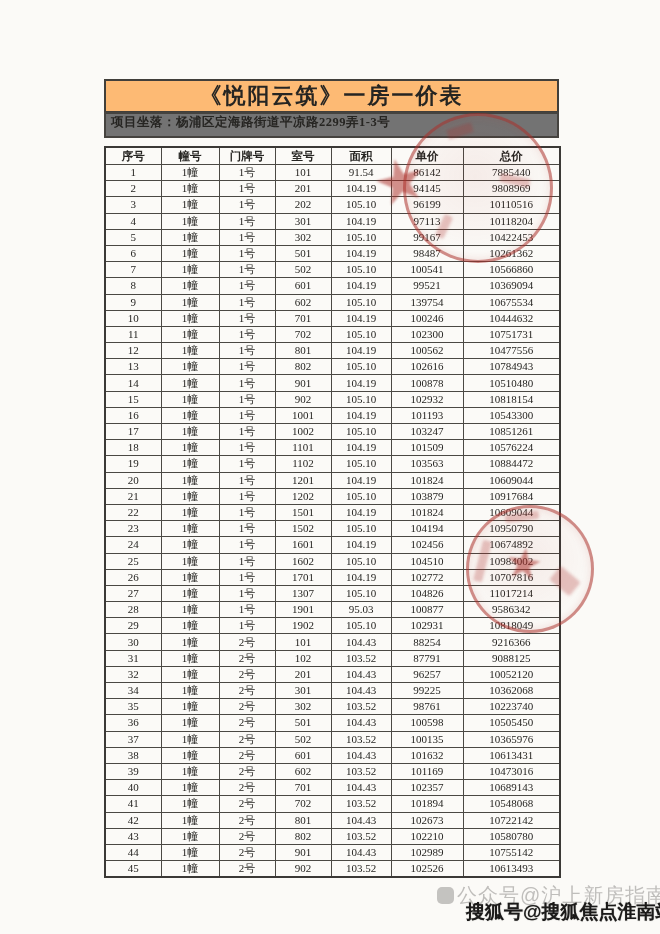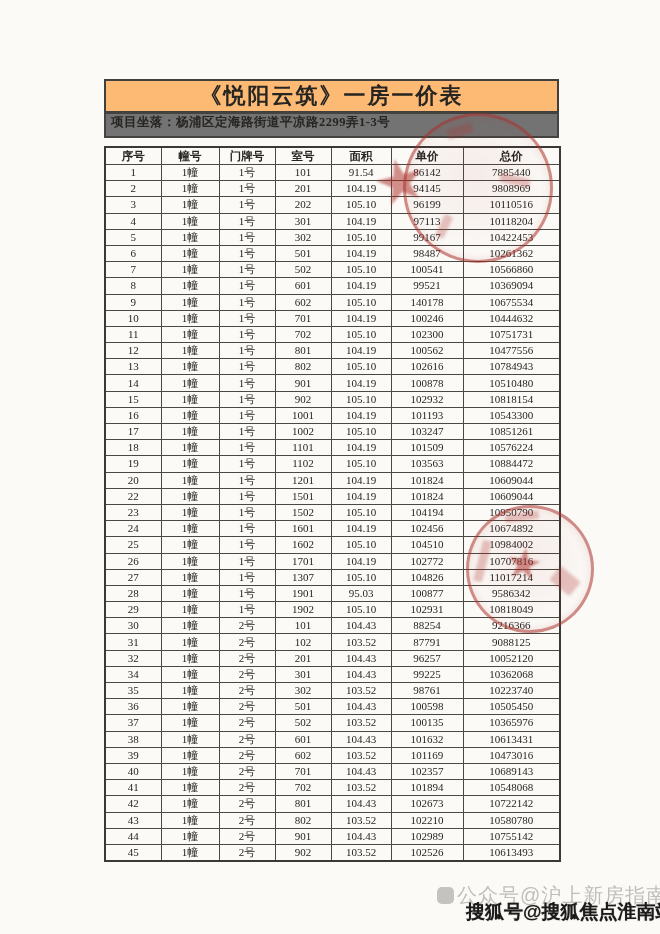--- a/index.html
+++ b/index.html
@@ -199,21 +199,21 @@
       <td>104.19</td>
       <td>99521</td>
       <td>10369094</td>
     </tr>
         <tr>
       <td>9</td>
       <td>1幢</td>
       <td>1号</td>
       <td>602</td>
       <td>105.10</td>
-      <td>140178</td>
+      <td>139754</td>
       <td>10675534</td>
     </tr>
         <tr>
       <td>10</td>
       <td>1幢</td>
       <td>1号</td>
       <td>701</td>
       <td>104.19</td>
       <td>100246</td>
       <td>10444632</td>
@@ -300,20 +300,29 @@
       <td>10884472</td>
     </tr>
         <tr>
       <td>20</td>
       <td>1幢</td>
       <td>1号</td>
       <td>1201</td>
       <td>104.19</td>
       <td>101824</td>
       <td>10609044</td>
+    </tr>
+        <tr>
+      <td>21</td>
+      <td>1幢</td>
+      <td>1号</td>
+      <td>1202</td>
+      <td>105.10</td>
+      <td>103879</td>
+      <td>10917684</td>
     </tr>
         <tr>
       <td>22</td>
       <td>1幢</td>
       <td>1号</td>
       <td>1501</td>
       <td>104.19</td>
       <td>101824</td>
       <td>10609044</td>
     </tr>

